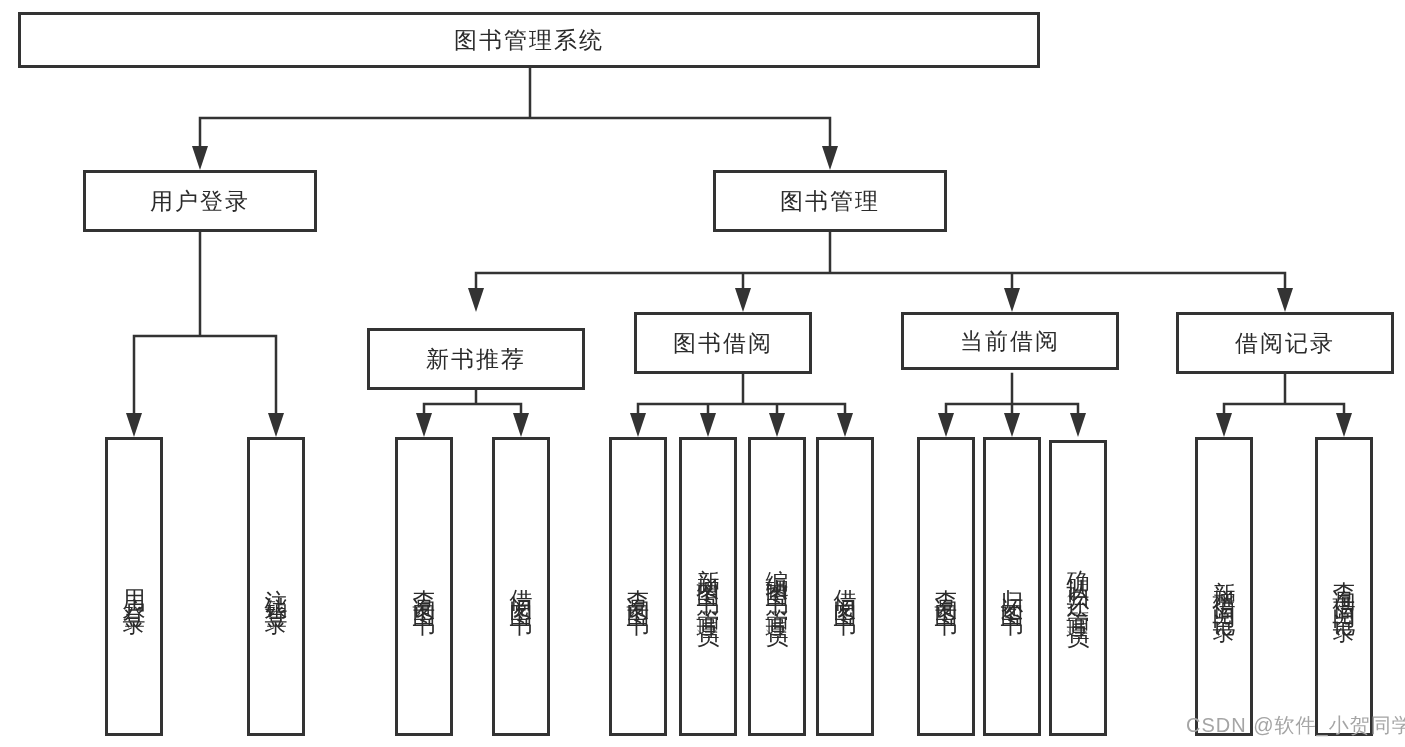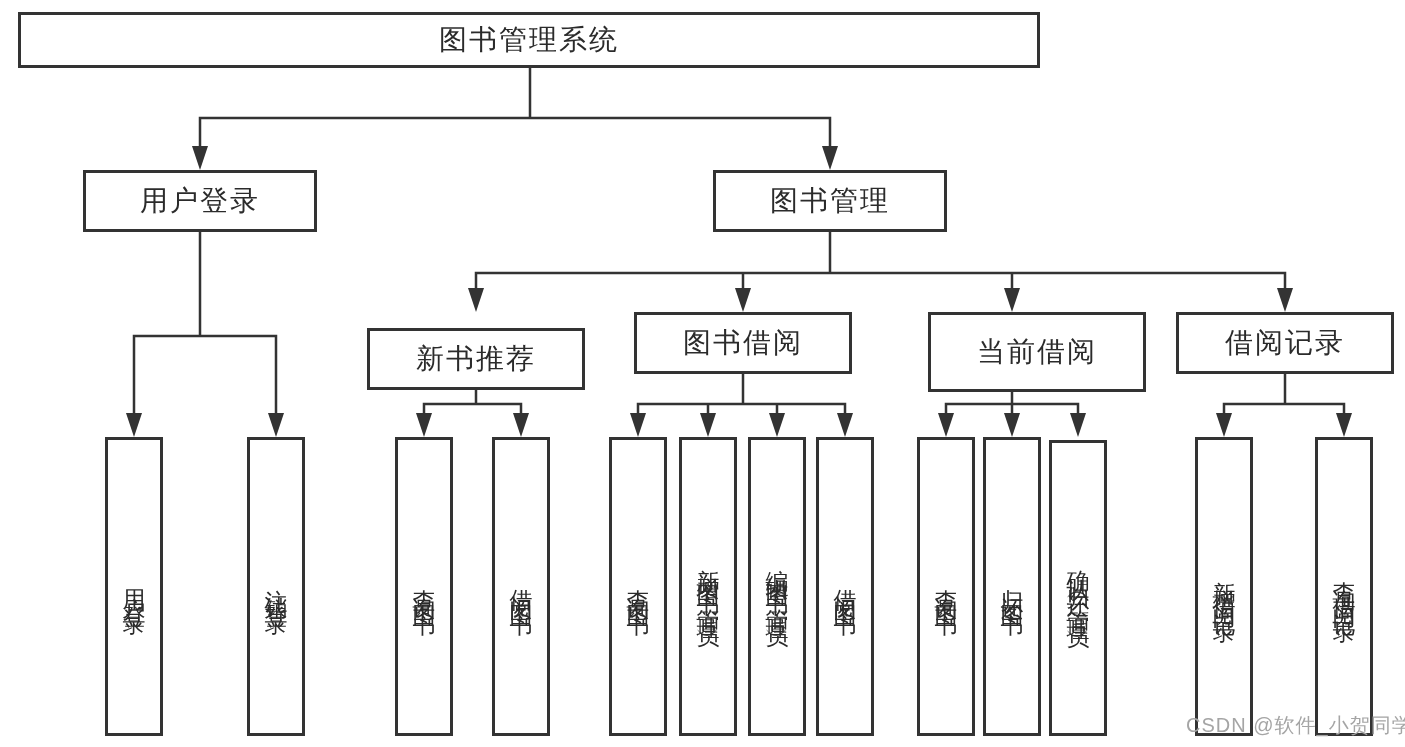--- a/index.html
+++ b/index.html
@@ -22,21 +22,21 @@
     box-sizing: border-box;
     border: 3px solid #333333;
     background: #ffffff;
     display: flex;
     align-items: center;
     justify-content: center;
     color: #2b2b2b;
     z-index: 2;
   }
   .hlabel {
-    font-size: 28px;
+    font-size: 23px;
     letter-spacing: 2px;
     white-space: nowrap;
   }
   .leaf .vlabel {
     writing-mode: vertical-rl;
     text-orientation: mixed;
     font-size: 23px;
     letter-spacing: 8px;
     line-height: 1.0;
     white-space: nowrap;
@@ -122,24 +122,24 @@
   <div class="box" style="left:83px; top:170px; width:234px; height:62px;">
     <span class="hlabel">用户登录</span>
   </div>
   <div class="box" style="left:713px; top:170px; width:234px; height:62px;">
     <span class="hlabel">图书管理</span>
   </div>
 
   <div class="box" style="left:367px; top:312px; width:218px; height:62px;margin-top:16px;">
     <span class="hlabel">新书推荐</span>
   </div>
-  <div class="box" style="left:634px; top:312px; width:218px; height:62px;">
+  <div class="box" style="left:634px; top:312px; width:178px; height:62px;">
     <span class="hlabel">图书借阅</span>
   </div>
-  <div class="box" style="left:901px; top:312px; width:218px; height:80px;margin-left:27px;">
+  <div class="box" style="left:901px; top:312px; width:218px; height:58px;">
     <span class="hlabel">当前借阅</span>
   </div>
   <div class="box" style="left:1176px; top:312px; width:218px; height:62px;">
     <span class="hlabel">借阅记录</span>
   </div>
 
   <div class="box leaf" style="left:105px; top:437px; width:58px; height:299px;">
     <span class="vlabel">用户登录</span>
   </div>
   <div class="box leaf" style="left:247px; top:437px; width:58px; height:299px;">

